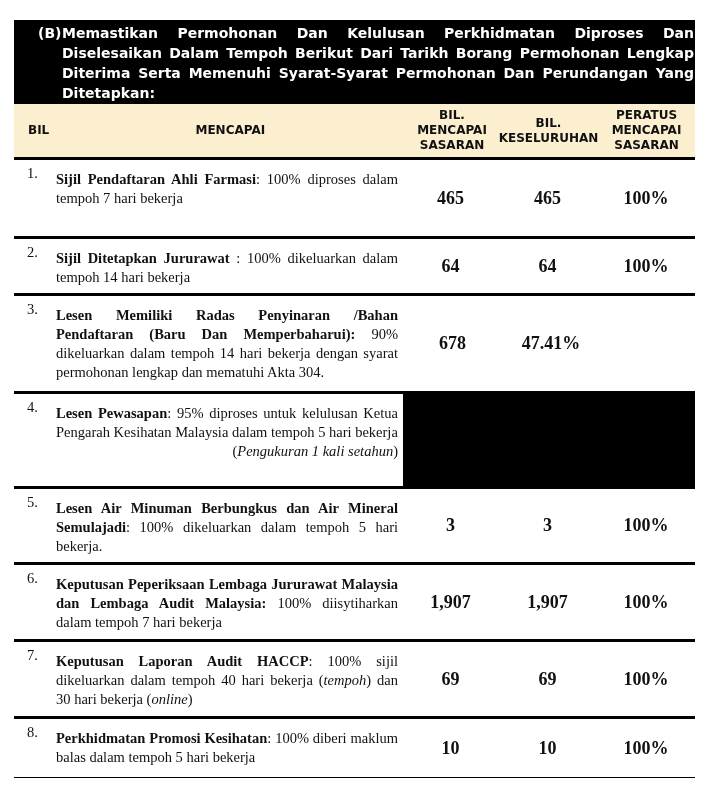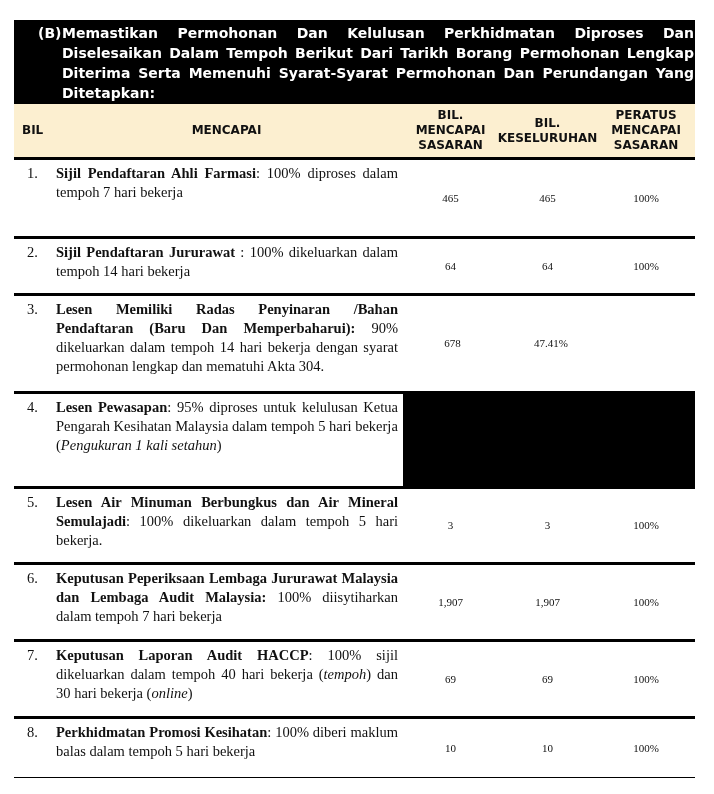--- a/index.html
+++ b/index.html
@@ -21,32 +21,32 @@
     border-bottom: 3px solid #000;
     font-family: "DejaVu Sans", sans-serif; font-weight: bold;
     font-size: 12px; color: #111; line-height: 15px;
   }
   .col-head > div { display: flex; align-items: center; justify-content: center; text-align: center; }
   .c-bil { width: 36px; }
   .c-ind { width: 353px; }
   .c-m { width: 95px; }
   .c-k { width: 99px; }
   .c-p { width: 98px; }
-  .col-head .c-bil { justify-content: flex-start; padding-left: 8px; box-sizing: border-box; }
+  .col-head .c-bil { justify-content: flex-start; padding-left: 8px; box-sizing: border-box; margin-left: 6px; }
 
   .row { display: flex; position: relative; box-sizing: border-box;
     font-family: "Liberation Serif", "DejaVu Serif", serif; font-size: 14.5px; color: #111; line-height: 19px; }
   .row.sep-thick { border-bottom: 3px solid #000; }
   .row.sep-thin { border-bottom: 1px solid #000; }
   .row .num { width: 36px; padding-left: 13px; box-sizing: border-box; padding-top: 4px; }
-  .row .ind { width: 353px; padding: 4px 5px 0 6px; box-sizing: border-box; text-align: justify; }
+  .row .ind { width: 353px; padding: 10px 5px 0 6px; box-sizing: border-box; text-align: justify; }
   .row .ind b { font-weight: bold; }
-  .row .val { display: flex; align-items: center; justify-content: center; font-weight: normal; font-size: 11px; }
+  .row .val { display: flex; align-items: center; justify-content: center; font-weight: bold; font-size: 18px; }
   .row .blackout { width: 292px; background: #000; }
-  .right-note { display: block; text-align: left; font-style: italic; }
+  .right-note { display: block; text-align: right; font-style: italic; }
   .right-note .paren { font-style: normal; }
 </style>
 </head>
 <body>
 
 <div class="page">
 
   <div class="section-head">
     <span class="label">(B)</span>
     <div class="text">Memastikan Permohonan Dan Kelulusan Perkhidmatan Diproses Dan Diselesaikan Dalam Tempoh Berikut Dari Tarikh Borang Permohonan Lengkap Diterima Serta Memenuhi Syarat-Syarat Permohonan Dan Perundangan Yang Ditetapkan:</div>
@@ -63,21 +63,21 @@
   <div class="row sep-thick" style="height:79px">
     <div class="num">1.</div>
     <div class="ind"><b>Sijil Pendaftaran Ahli Farmasi</b><span>: 100% diproses dalam tempoh 7 hari bekerja</span></div>
     <div class="val c-m">465</div>
     <div class="val c-k">465</div>
     <div class="val c-p">100%</div>
   </div>
 
   <div class="row sep-thick" style="height:57px">
     <div class="num">2.</div>
-    <div class="ind"><b>Sijil Pendaftaran Jururawat</b><span> : 100% dikeluarkan dalam tempoh 14 hari bekerja</span></div>
+    <div class="ind"><b>Sijil Ditetapkan Jururawat</b><span> : 100% dikeluarkan dalam tempoh 14 hari bekerja</span></div>
     <div class="val c-m">64</div>
     <div class="val c-k">64</div>
     <div class="val c-p">100%</div>
   </div>
 
   <div class="row sep-thick" style="height:98px">
     <div class="num">3.</div>
     <div class="ind"><b>Lesen Memiliki Radas Penyinaran /Bahan Pendaftaran (Baru Dan Memperbaharui):</b><span> 90% dikeluarkan dalam tempoh 14 hari bekerja dengan syarat permohonan lengkap dan mematuhi Akta 304.</span></div>
     <div class="val c-k">678</div>
     <div class="val c-p">47.41%</div>

